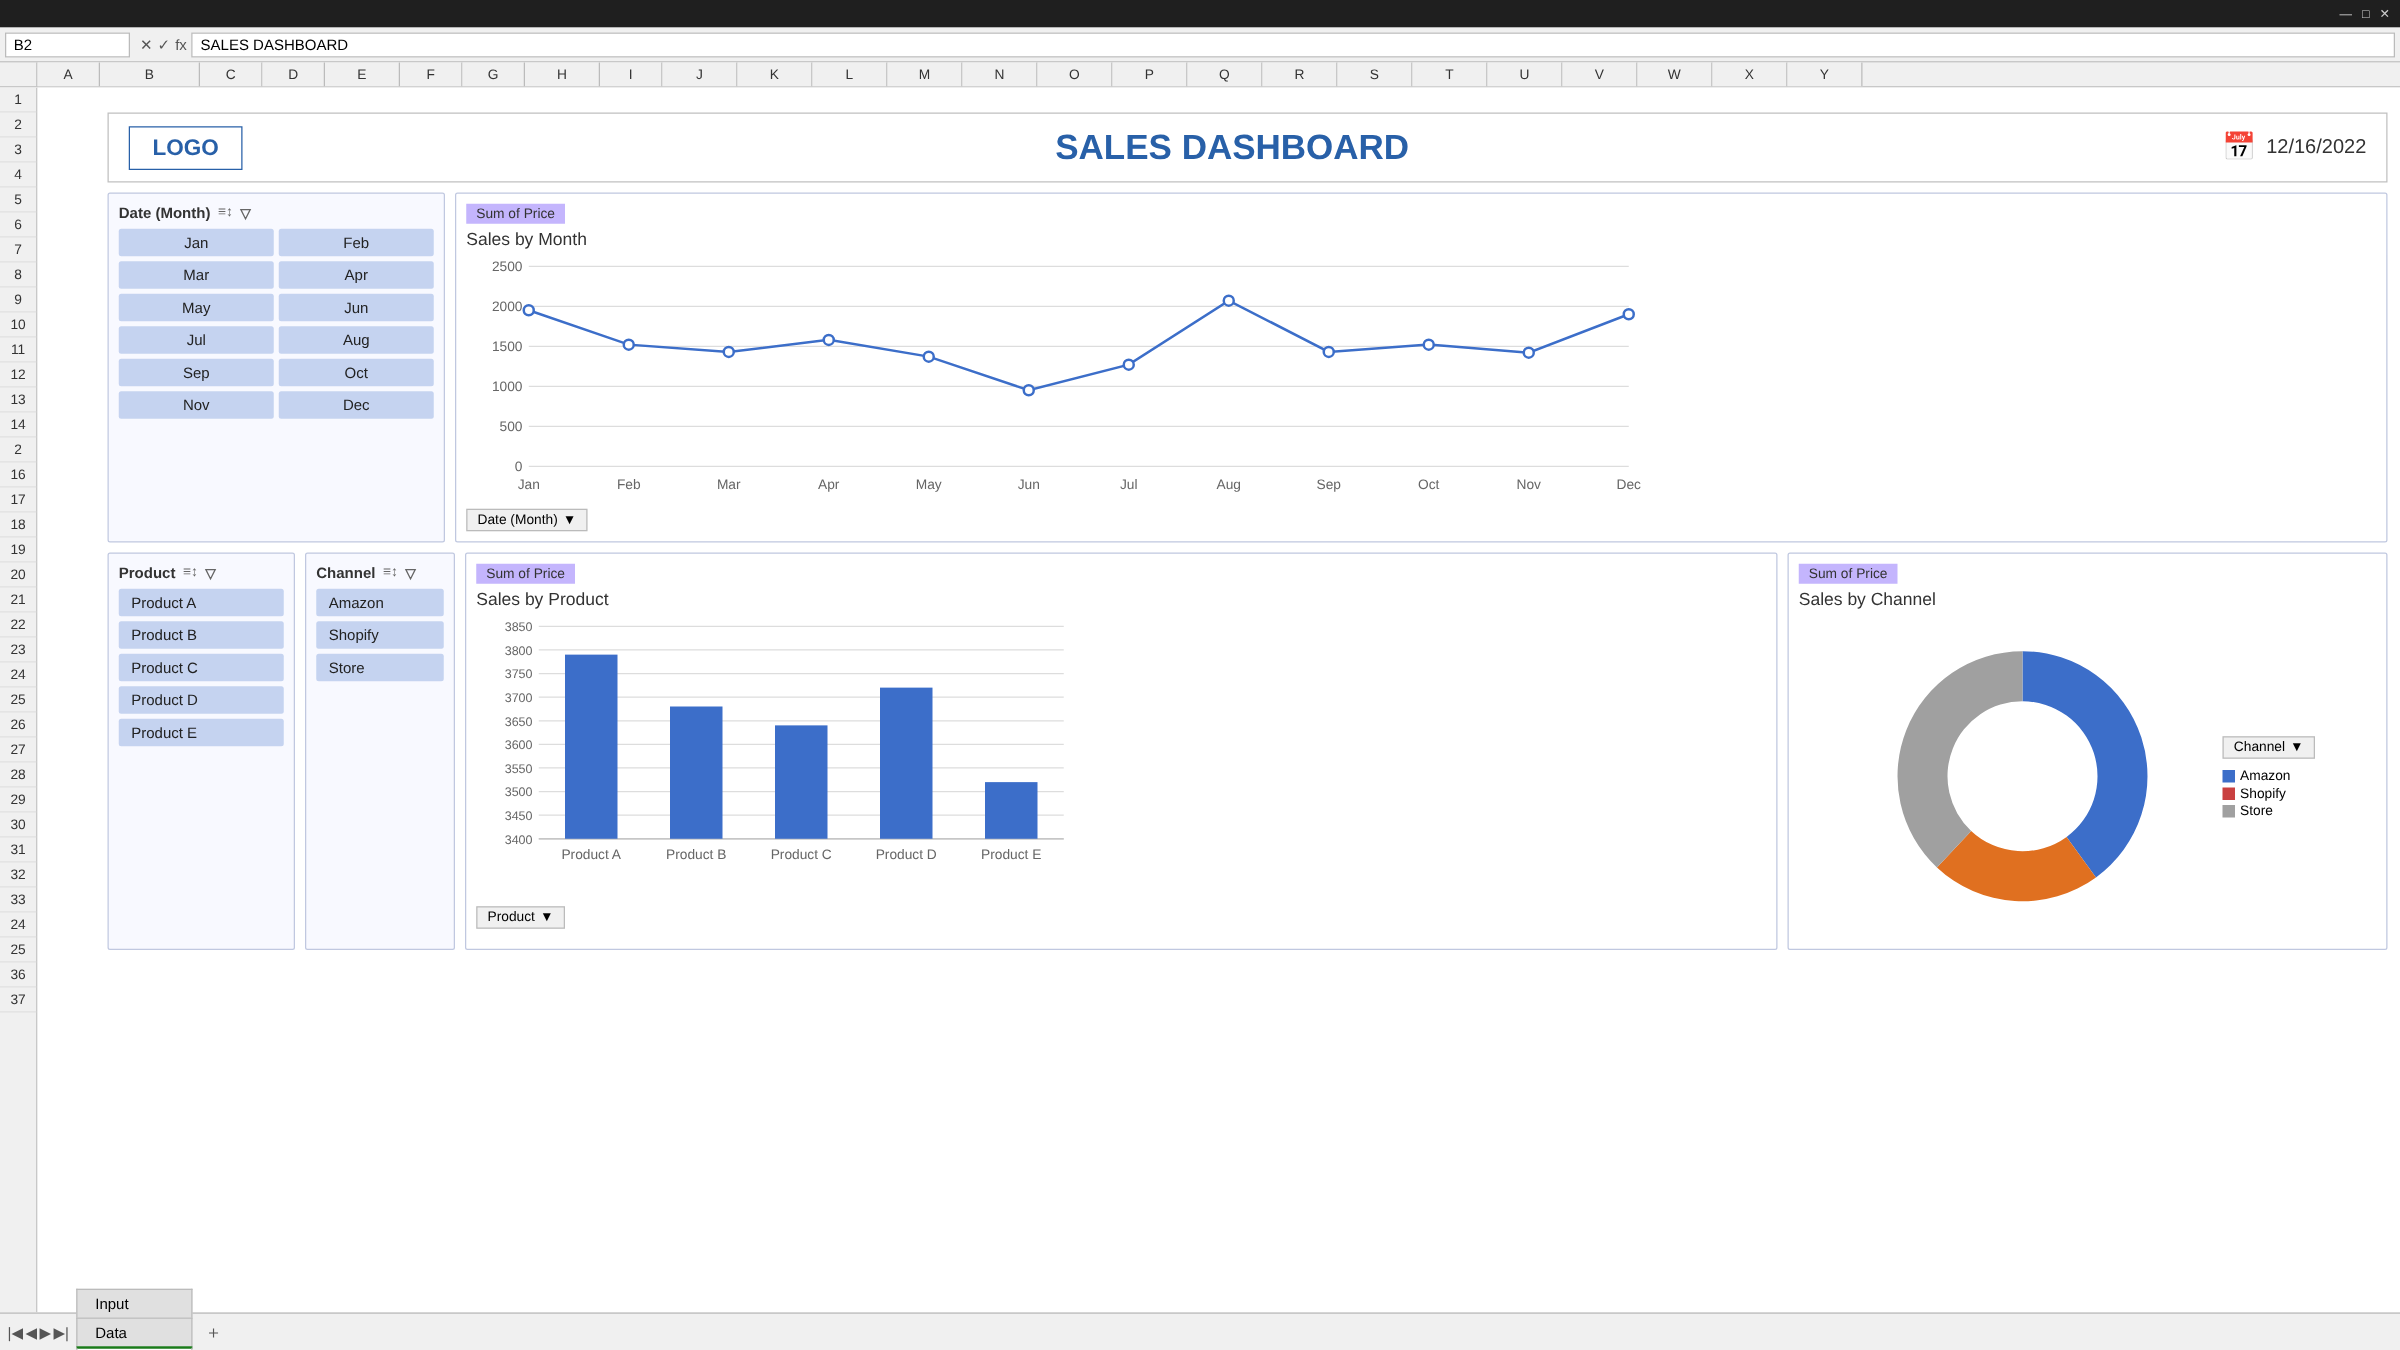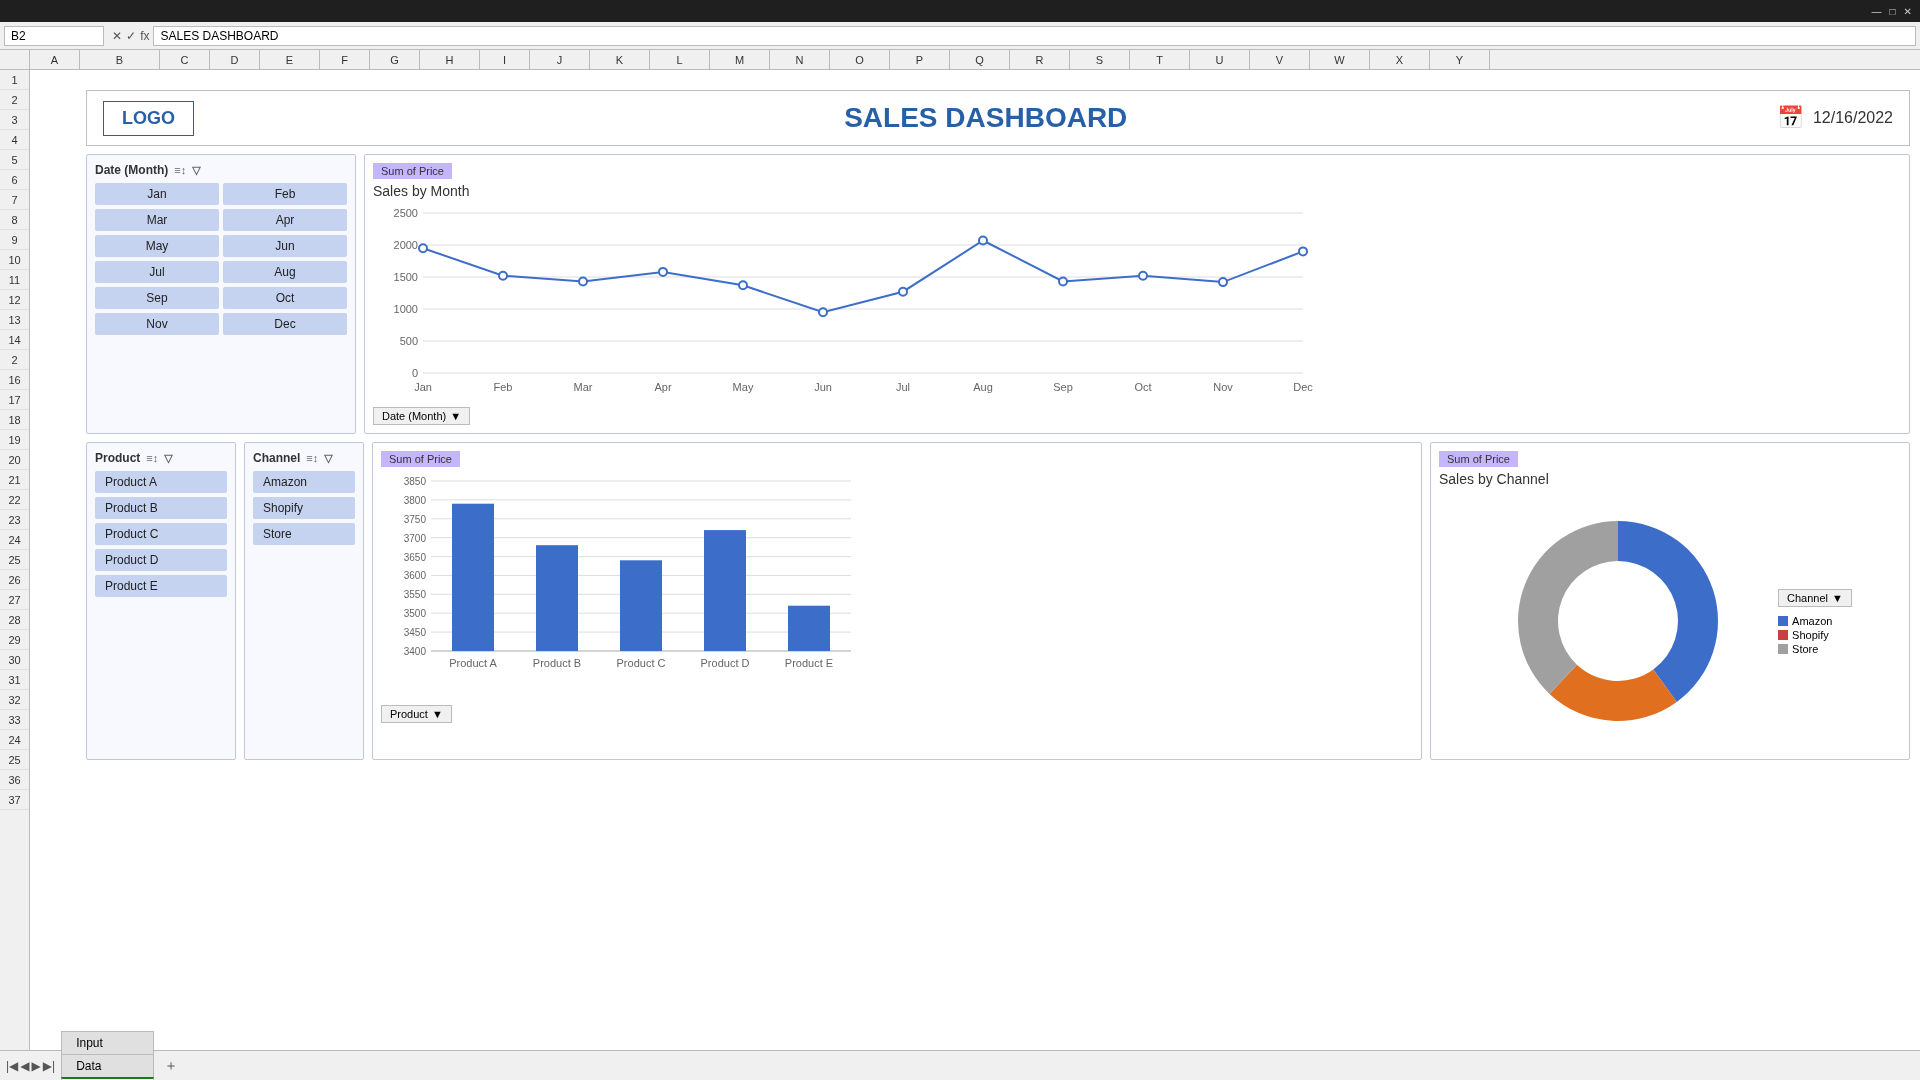--- a/index.html
+++ b/index.html
@@ -508,20 +508,21 @@
           </div>
           <div class="filter-items-col" id="channel-filter-col">
               <div class="filter-item" style="text-align: left;">Amazon</div>
               <div class="filter-item" style="text-align: left;">Shopify</div>
               <div class="filter-item" style="text-align: left;">Store</div>
             </div>
         </div>
 
         <div class="chart-panel" style="flex:1;">
           <span class="chart-tag">Sum of Price</span>
+          <div class="chart-title">Sales by Product</div>
           <div id="bar-chart-container">
               <svg width="480" height="230" xmlns="http://www.w3.org/2000/svg">
     <line x1="50" y1="180.0" x2="470" y2="180.0" stroke="#ddd" stroke-width="1"></line>
                 <line x1="50" y1="161.1" x2="470" y2="161.1" stroke="#ddd" stroke-width="1"></line>
                 <line x1="50" y1="142.2" x2="470" y2="142.2" stroke="#ddd" stroke-width="1"></line>
                 <line x1="50" y1="123.3" x2="470" y2="123.3" stroke="#ddd" stroke-width="1"></line>
                 <line x1="50" y1="104.4" x2="470" y2="104.4" stroke="#ddd" stroke-width="1"></line>
                 <line x1="50" y1="85.6" x2="470" y2="85.6" stroke="#ddd" stroke-width="1"></line>
                 <line x1="50" y1="66.7" x2="470" y2="66.7" stroke="#ddd" stroke-width="1"></line>
                 <line x1="50" y1="47.8" x2="470" y2="47.8" stroke="#ddd" stroke-width="1"></line>

